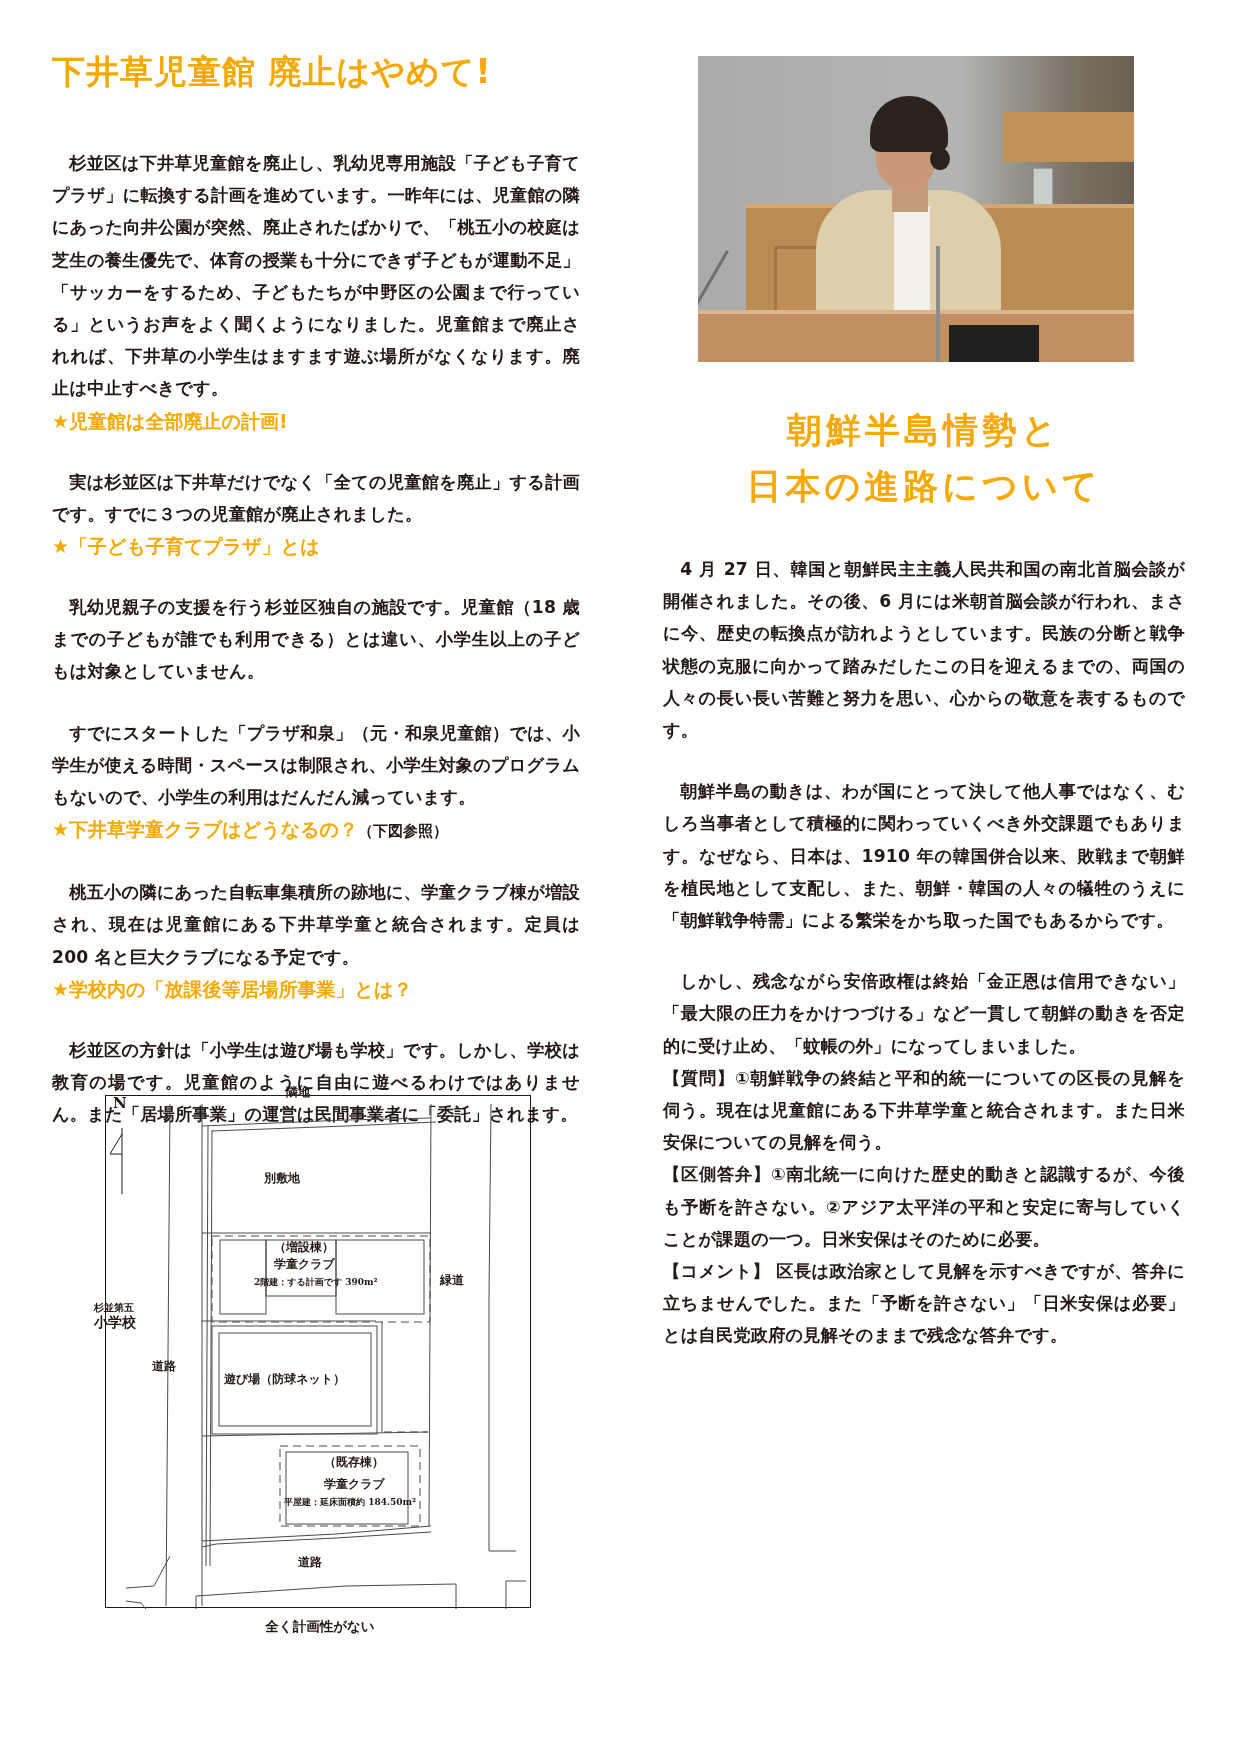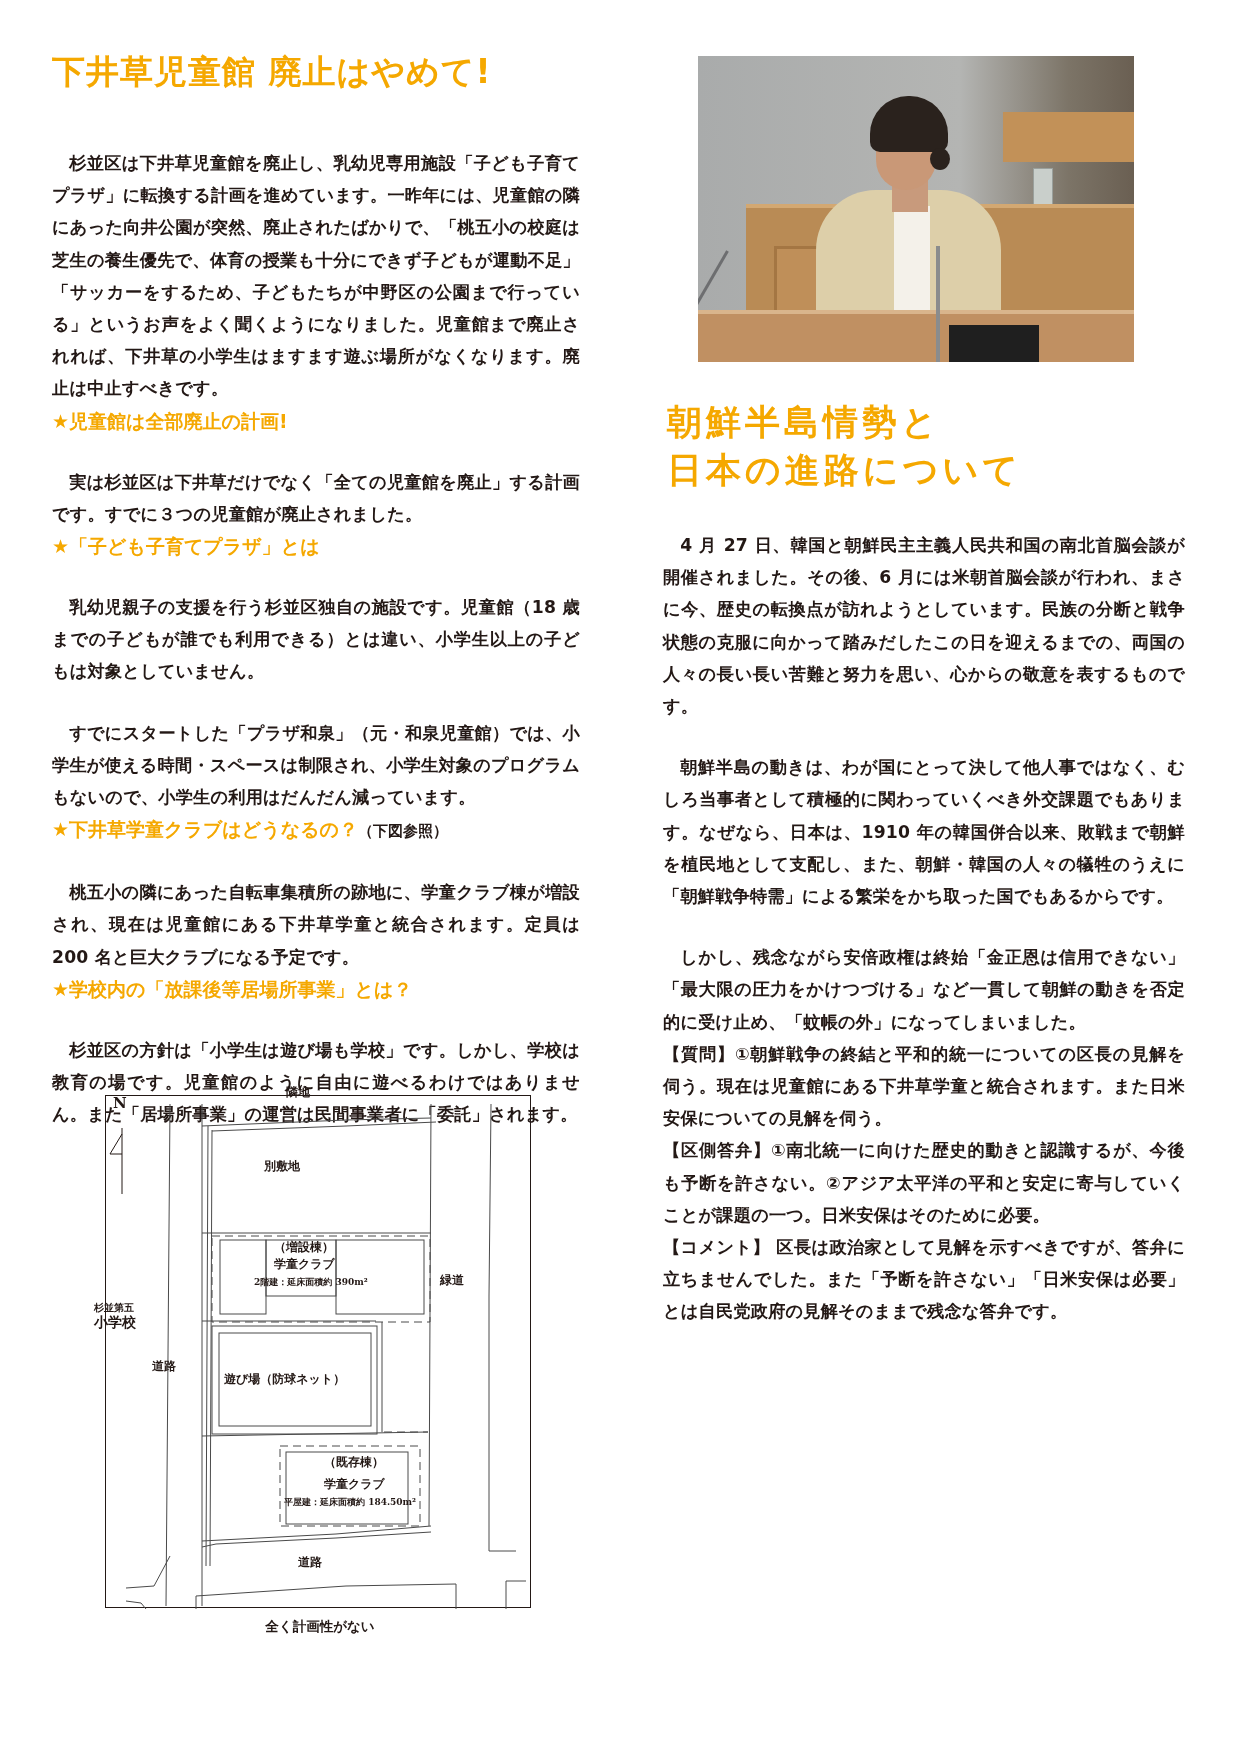--- a/index.html
+++ b/index.html
@@ -79,21 +79,21 @@
     background: #8a8c8d; }
   .photo .mic-l { position: absolute; left: 28px; top: 195px; width: 3px; height: 80px;
     background: #6d6e70; transform: rotate(30deg); transform-origin: top; }
   .photo .monitor { position: absolute; left: 251px; top: 269px; width: 90px; height: 37px;
     background: #1f1f1f; }
   .photo .bottle { position: absolute; left: 335px; top: 112px; width: 18px; height: 42px;
     background: #c9cfcb; border: 1px solid #9aa09c; }
 
   .right-title {
     color: #F5A800; font-weight: bold; font-size: 35px; line-height: 44px;
-    margin: 4px; letter-spacing: 4px; white-space: nowrap;
+    margin: 12px; letter-spacing: 4px; white-space: nowrap; text-align: center;
   }
   .right-sub {
     color: #F5A800; font-weight: bold; font-size: 28px; line-height: 40px;
     margin: 0; letter-spacing: 3px; white-space: nowrap;
   }
 </style>
 </head>
 <body>
 
 <div class="col col-left">
@@ -163,24 +163,24 @@
 
       <line x1="400" y1="485" x2="400" y2="513"></line>
       <line x1="400" y1="485" x2="420" y2="485"></line>
 
       <line x1="16" y1="32" x2="16" y2="98" stroke="#231815"></line>
       <polyline points="16,38 4,58 16,58" stroke="#231815"></polyline>
     </g>
   </svg>
   <span class="map-label" style="left:7px;top:-2px;font-size:15px;">N</span>
   <span class="map-label mid" style="left:180px;top:-12px;">隣地</span>
-  <span class="map-label mid" style="left:158px;top:62px;">別敷地</span>
+  <span class="map-label mid" style="left:158px;top:74px;">別敷地</span>
   <span class="map-label mid" style="left:168px;top:143px;">（増設棟）</span>
   <span class="map-label mid" style="left:168px;top:160px;">学童クラブ</span>
-  <span class="map-label small" style="left:148px;top:180px;">2階建：延床面積約 390m²</span>
+  <span class="map-label small" style="left:148px;top:180px;">2階建：する計画です 390m²</span>
   <span class="map-label mid" style="left:334px;top:176px;">緑道</span>
   <span class="map-label small" style="left:-12px;top:205px;font-size:10px;">杉並第五</span>
   <span class="map-label" style="left:-12px;top:218px;font-size:14px;">小学校</span>
   <span class="map-label mid" style="left:46px;top:262px;">道路</span>
   <span class="map-label mid" style="left:118px;top:275px;">遊び場（防球ネット）</span>
   <span class="map-label mid" style="left:218px;top:358px;">（既存棟）</span>
   <span class="map-label mid" style="left:218px;top:380px;">学童クラブ</span>
   <span class="map-label small" style="left:178px;top:400px;">平屋建：延床面積約 184.50m²</span>
   <span class="map-label mid" style="left:192px;top:458px;">道路</span>
 </div>

